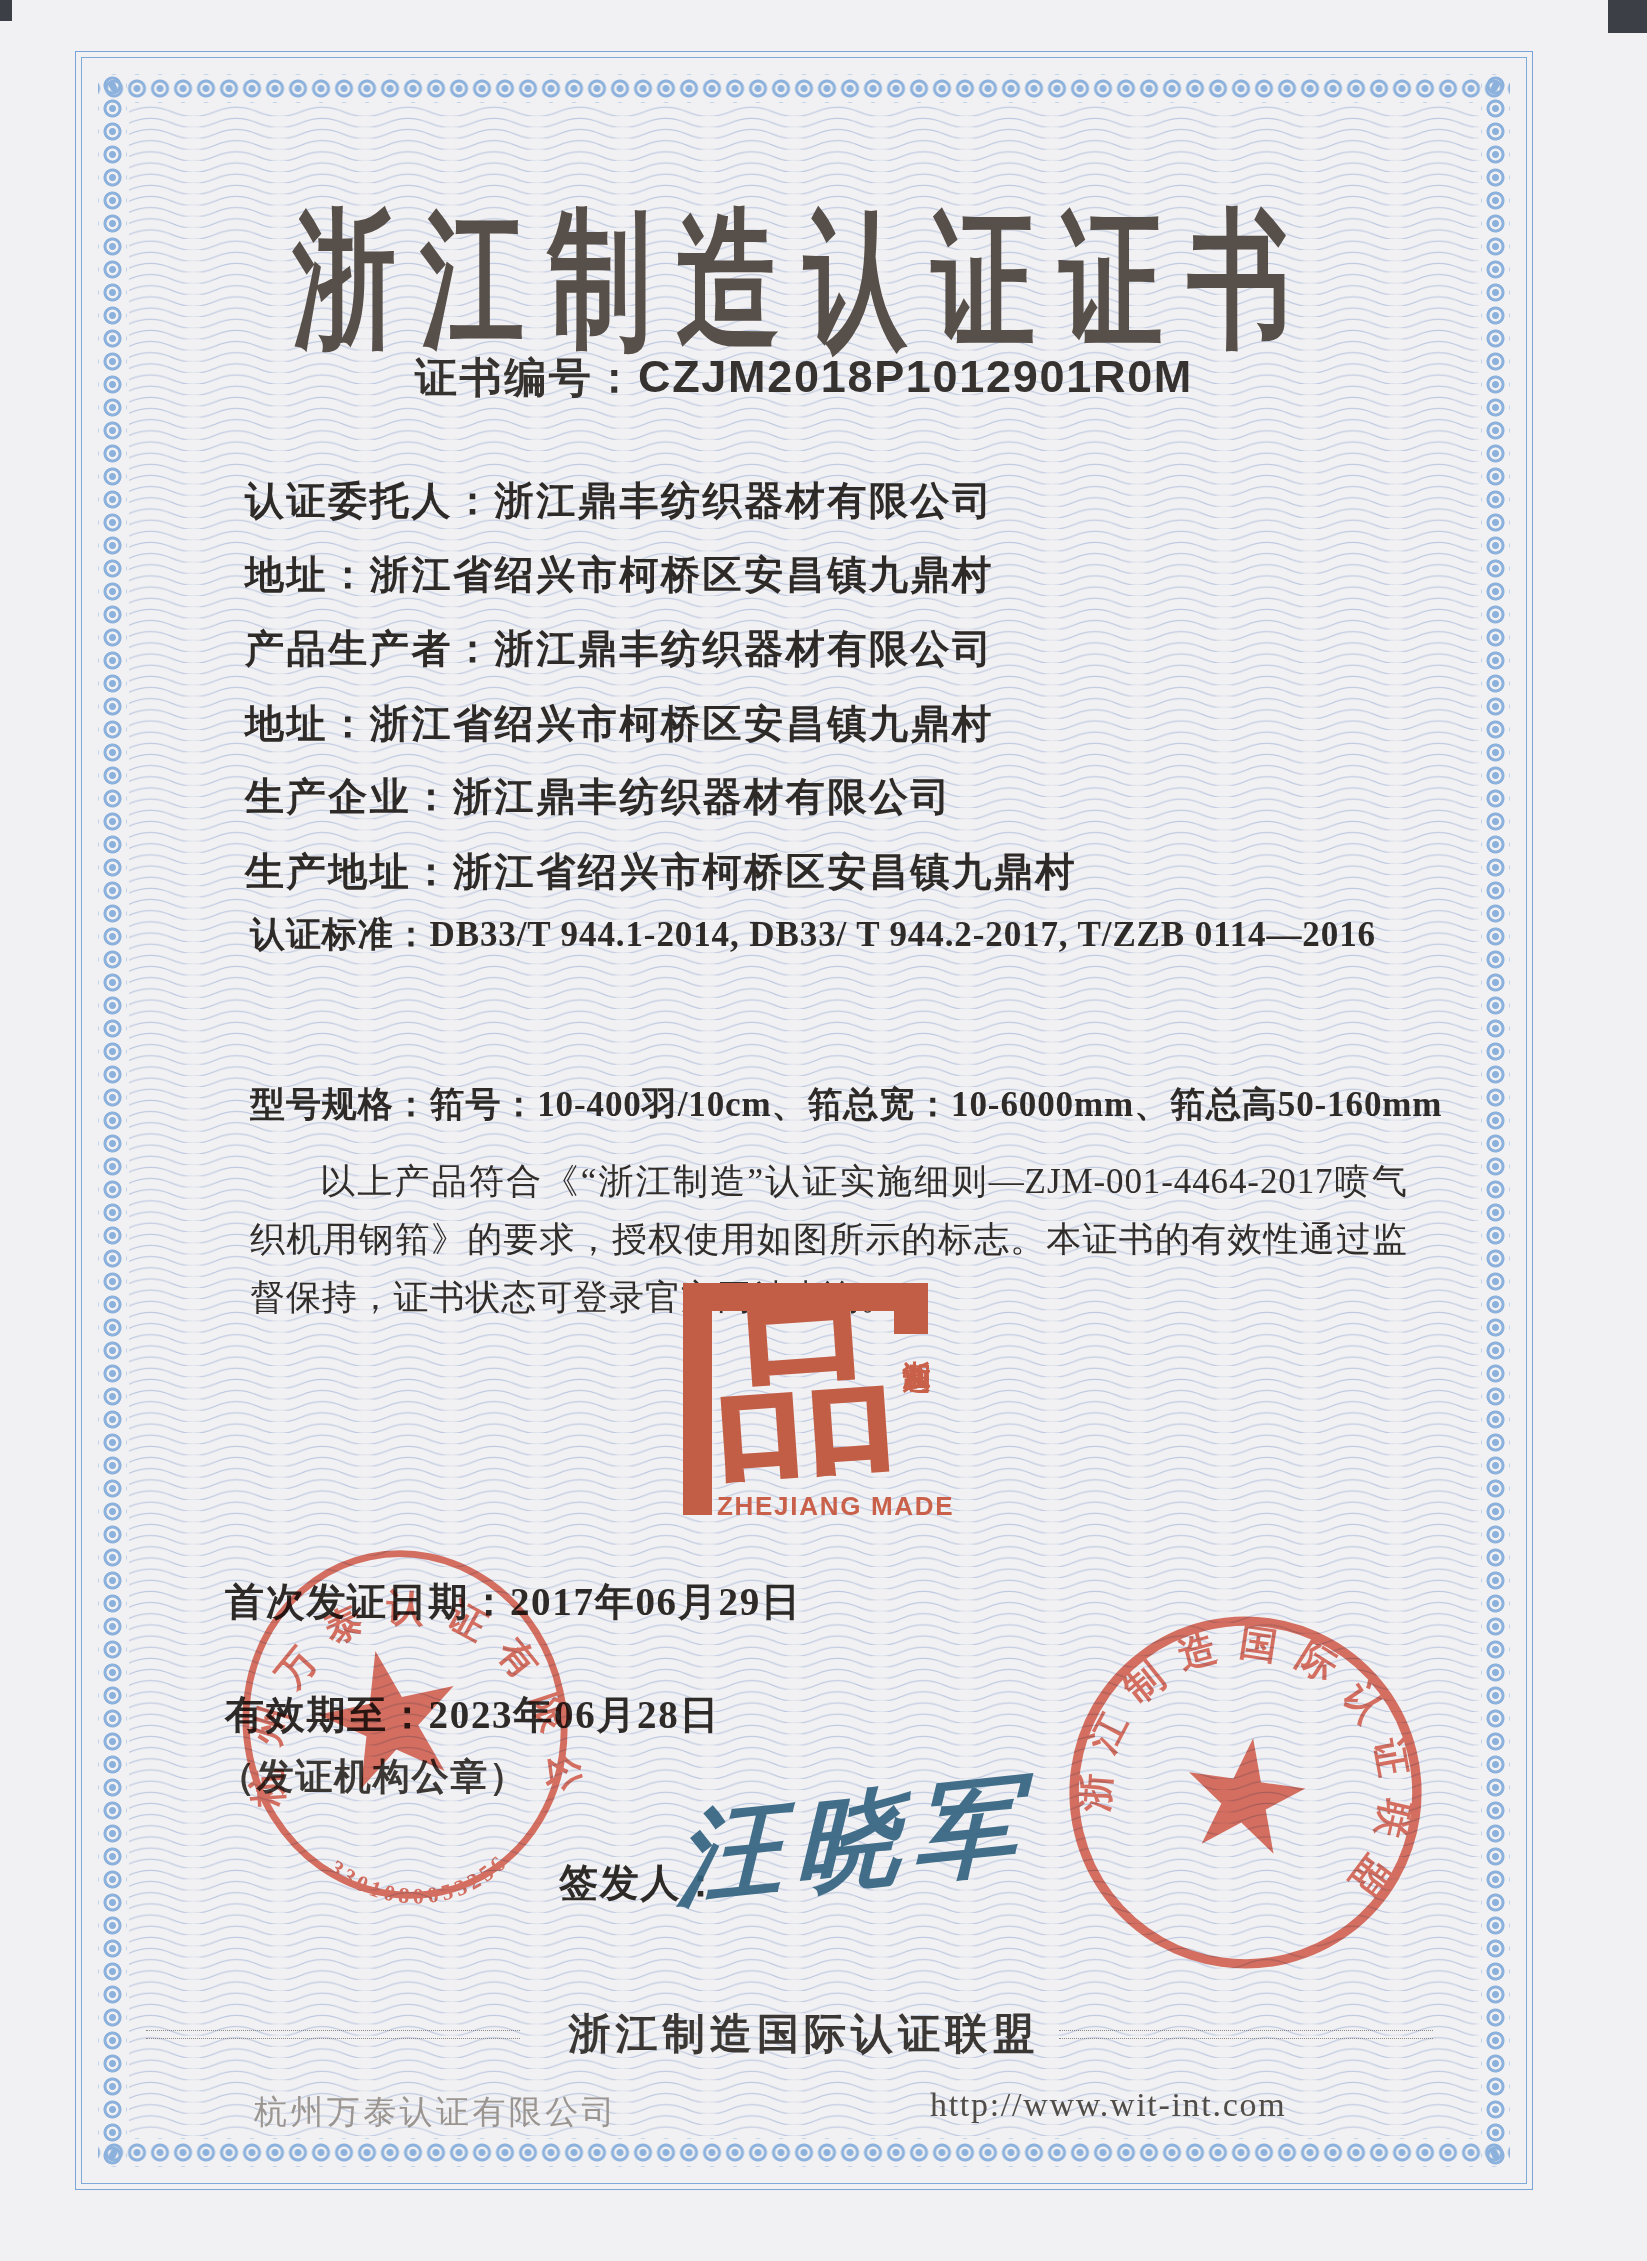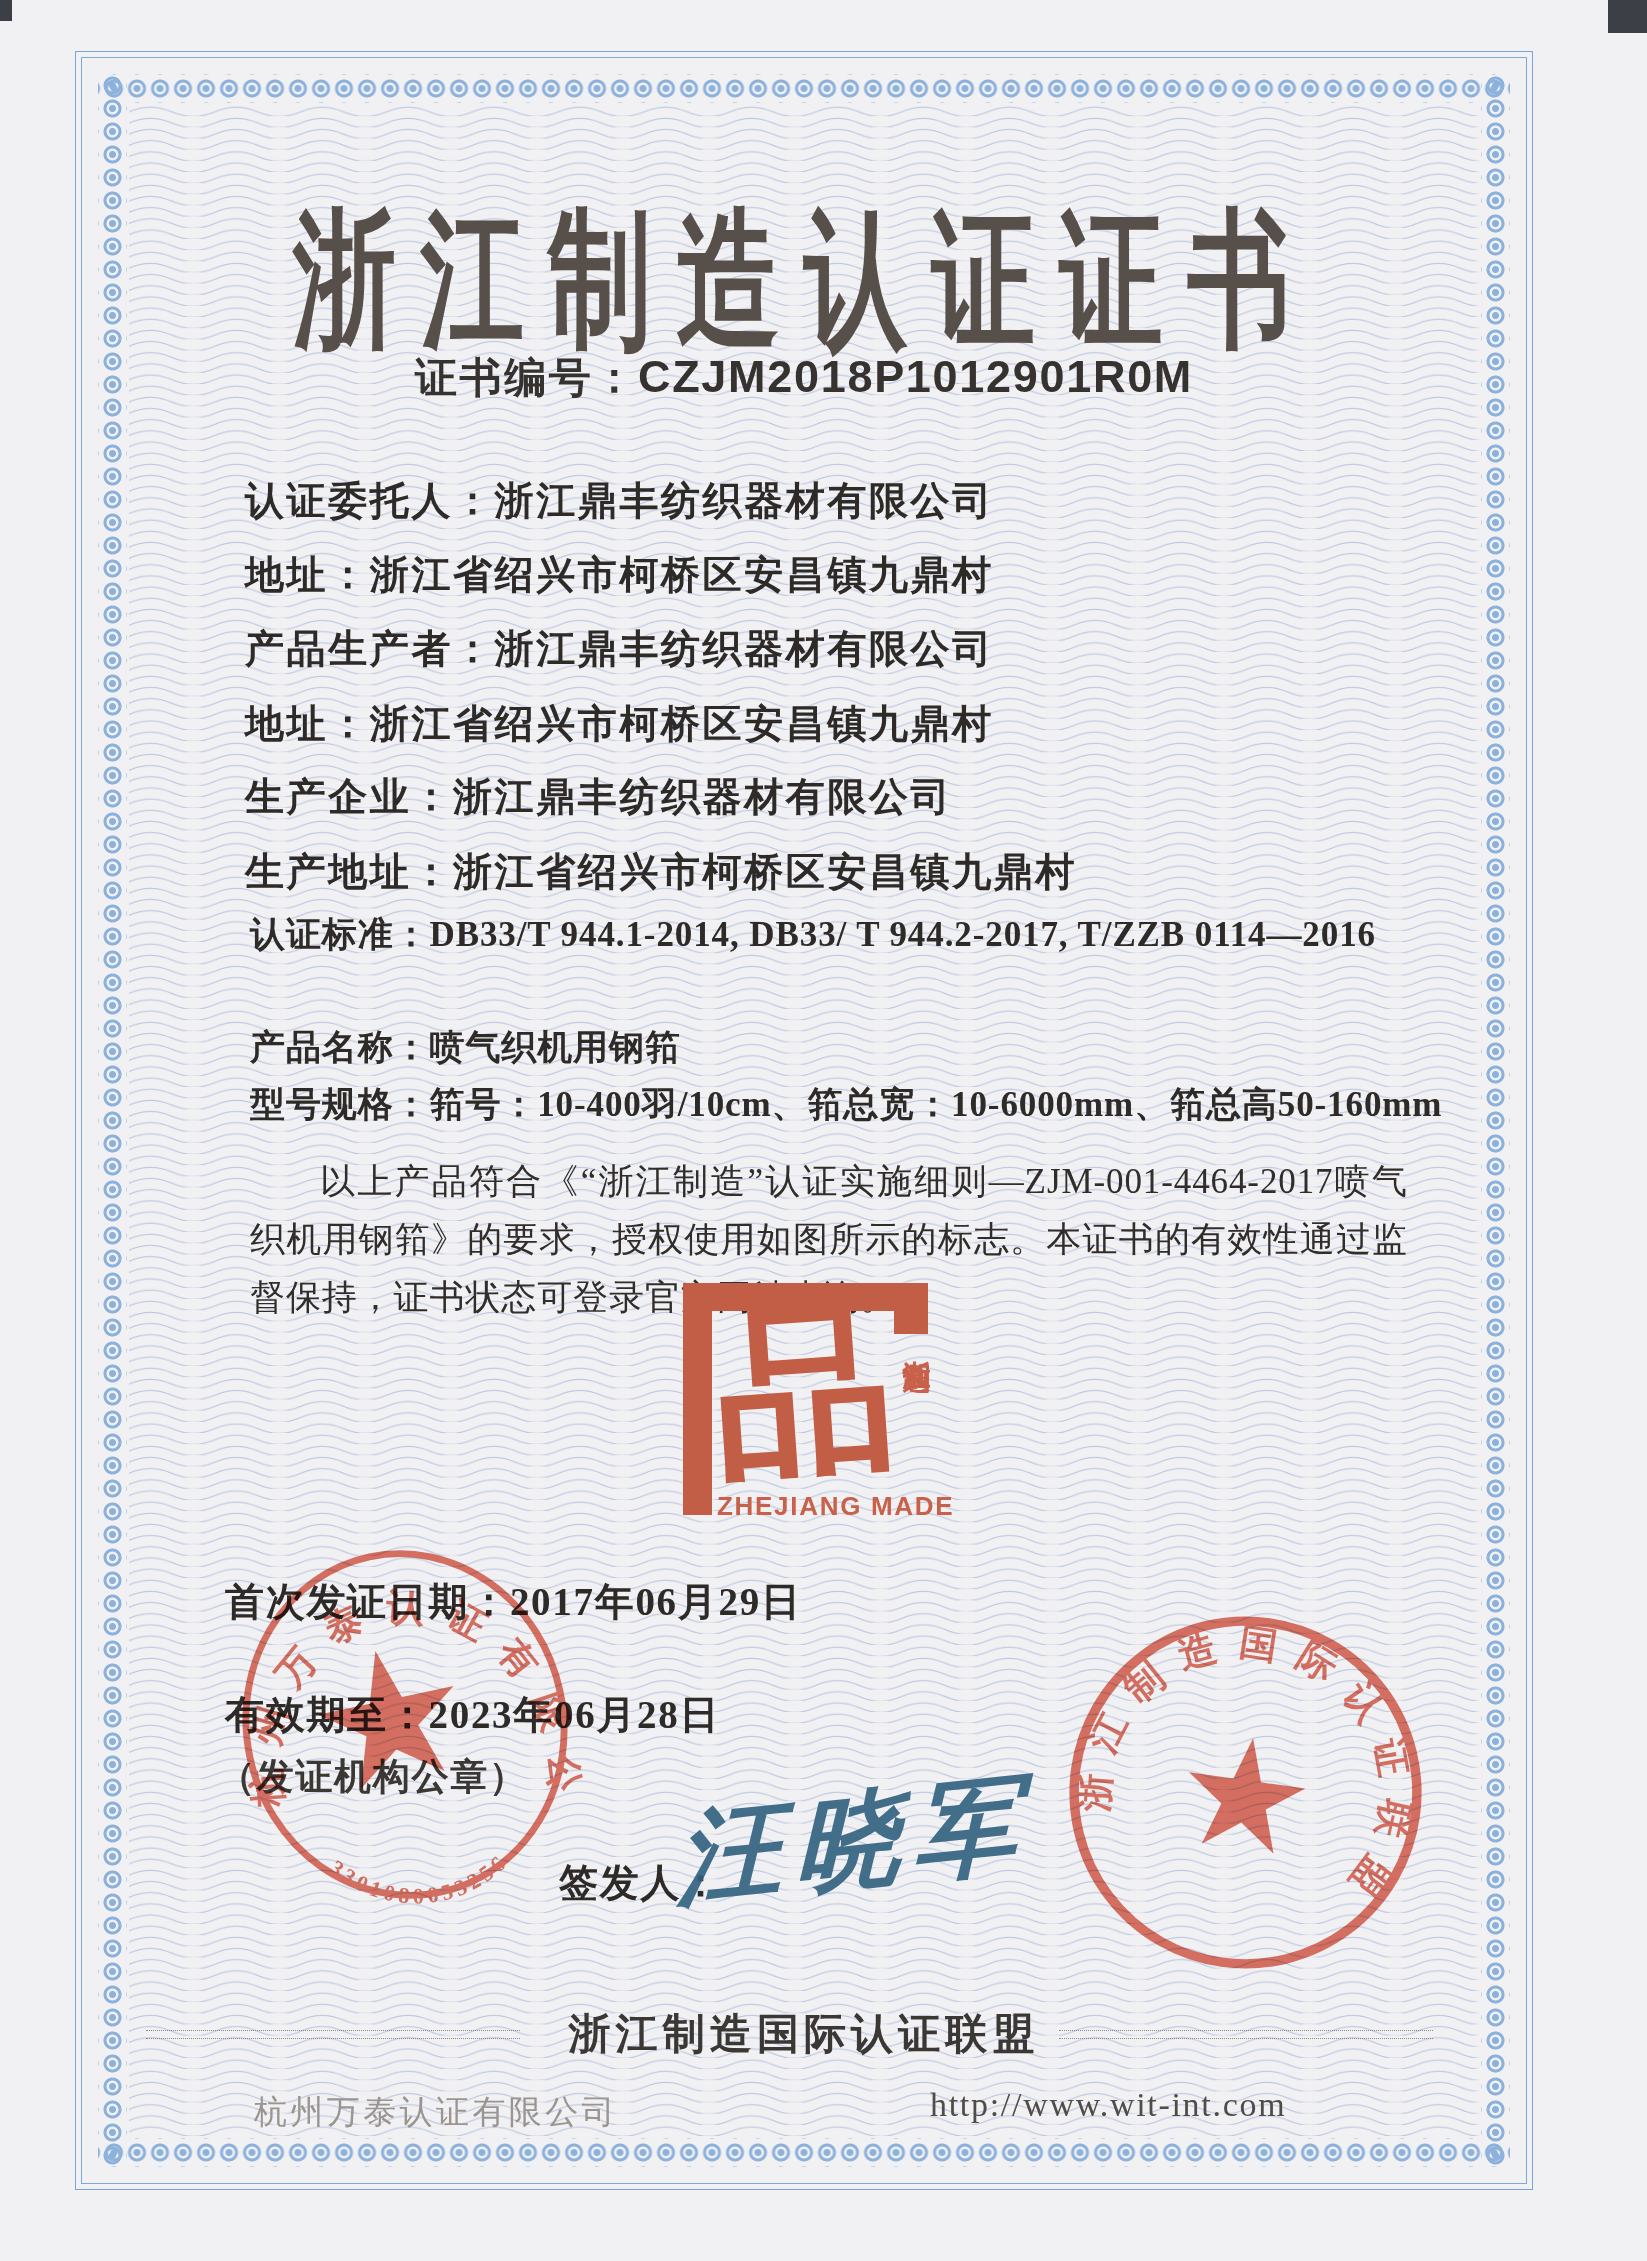--- a/index.html
+++ b/index.html
@@ -113,23 +113,20 @@
   <div class="abs frow" style="top:770px">
     <span>生产企业：</span><span>浙江鼎丰纺织器材有限公司</span>
   </div>
   <div class="abs frow" style="top:845px">
     <span>生产地址：</span><span>浙江省绍兴市柯桥区安昌镇九鼎村</span>
   </div>
 
   <div class="abs srow" style="top:911px">
     <span>认证标准：</span><span>DB33/T 944.1-2014, DB33/ T 944.2-2017, T/ZZB 0114—2016</span>
   </div>
-  <div class="abs srow" style="top:1024px">
-    <span>产品名称：</span><span>喷气织机用钢筘</span>
-  </div>
   <div class="abs srow" style="top:1081px">
     <span>型号规格：</span><span>筘号：10-400羽/10cm、筘总宽：10-6000mm、筘总高50-160mm</span>
   </div>
 
   <div class="abs statement">以上产品符合《“浙江制造”认证实施细则—ZJM-001-4464-2017喷气织机用钢筘》的要求，授权使用如图所示的标志。本证书的有效性通过监督保持，证书状态可登录官方网站查询。</div>
 
   <div class="abs logo">
     <div class="bar vl"></div>
     <div class="bar ht"></div>
     <div class="bar stub"></div>

